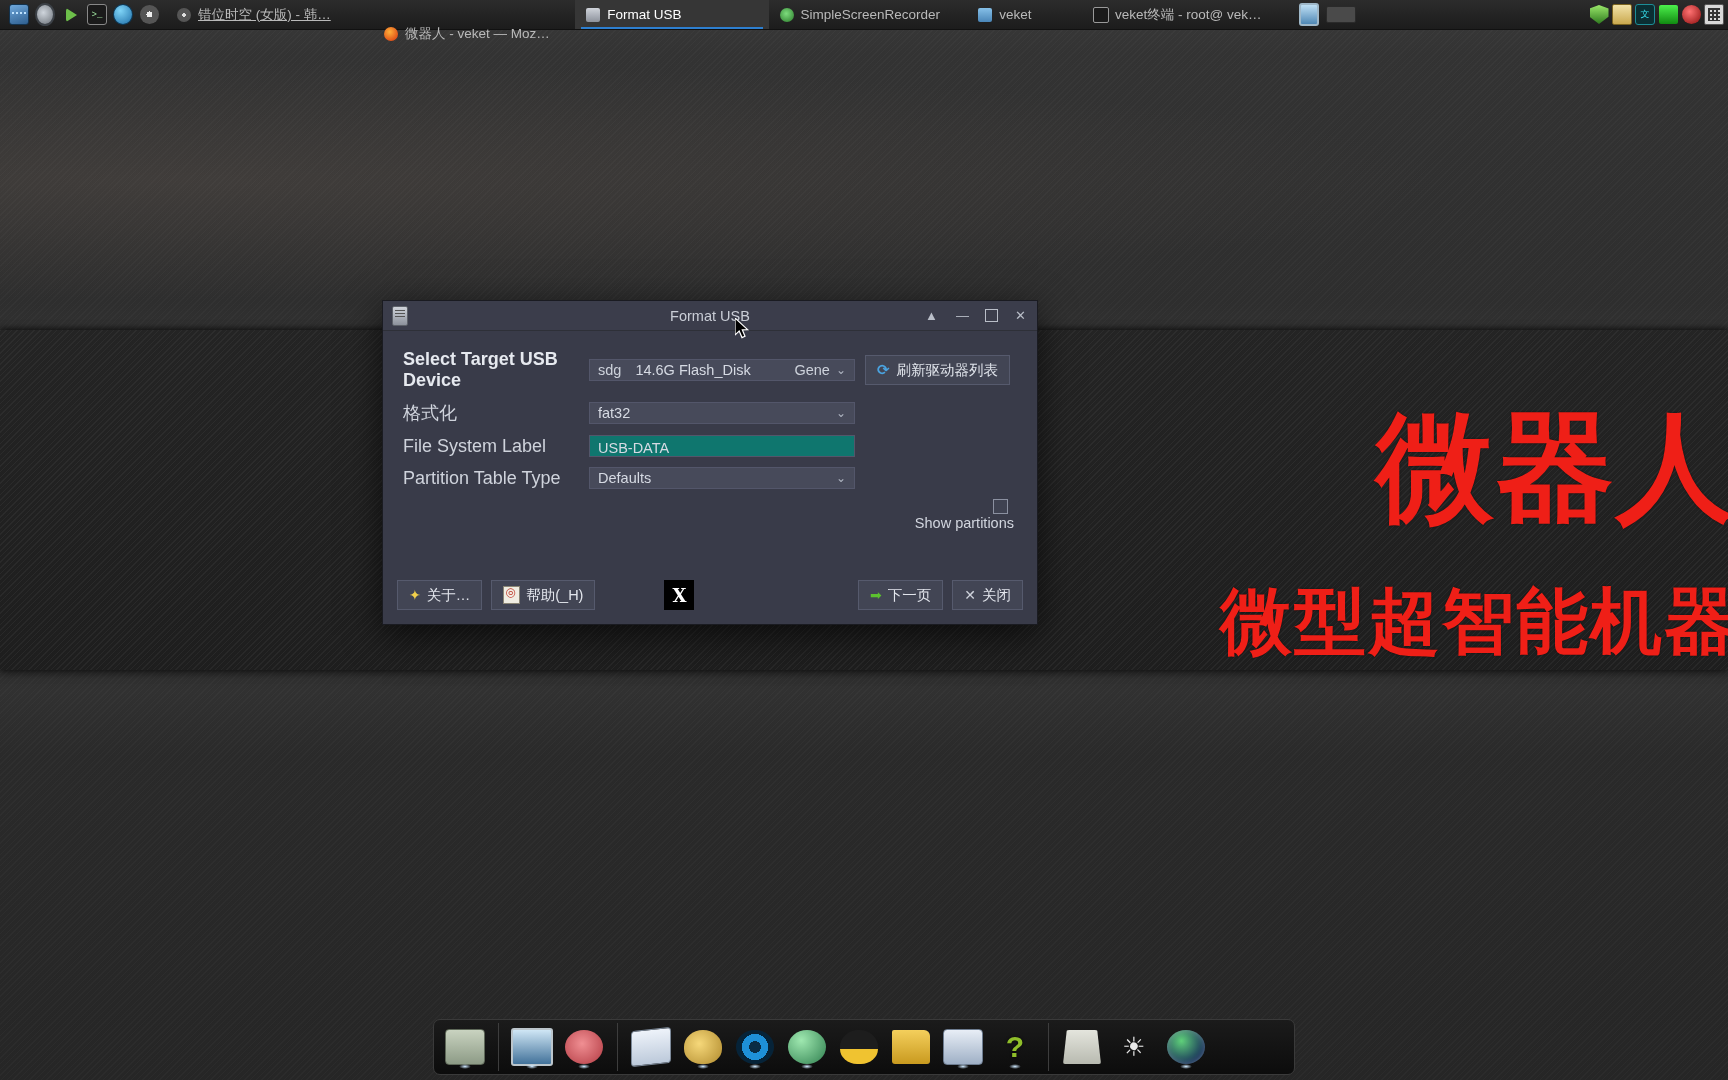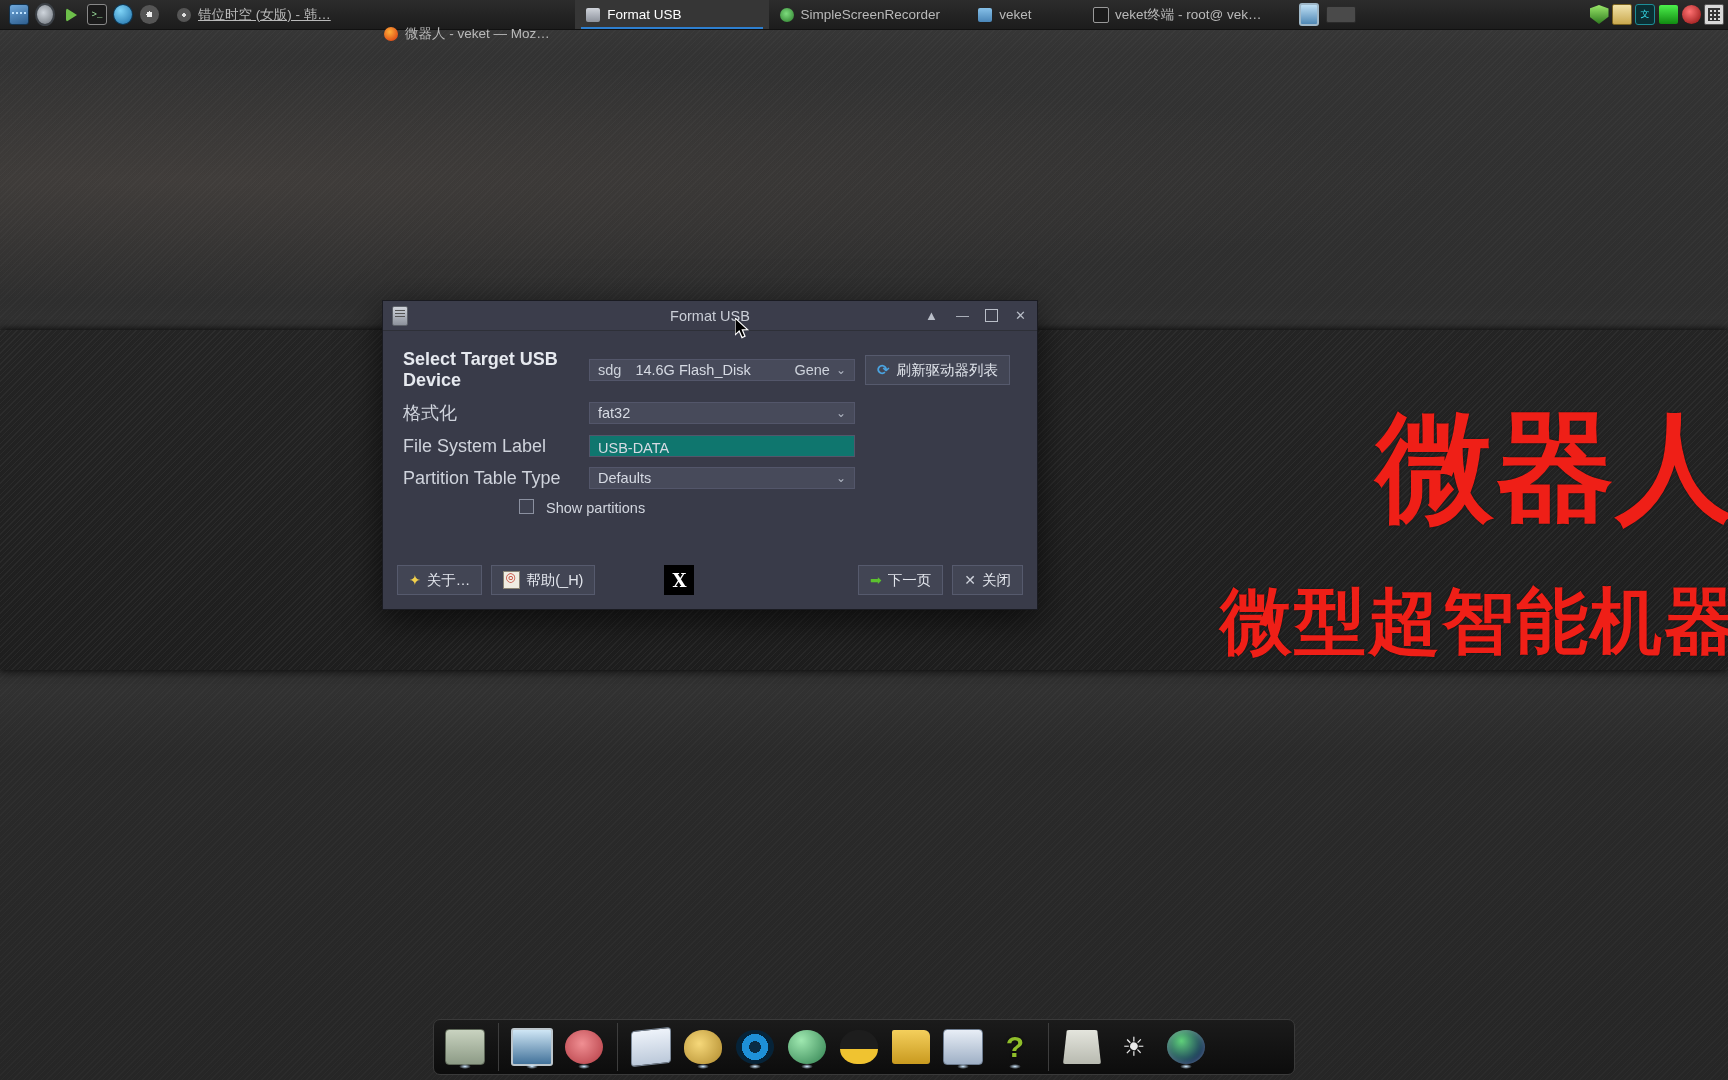--- a/index.html
+++ b/index.html
@@ -123,21 +123,21 @@
   .sel-dev .devmodel{margin-left:auto;color:#cdd2db;}
   .txt{width:266px;background:#0f766e;align-items:flex-end;}
 
   #refresh-btn{
     margin-left:10px;height:30px;background:#424554;border:1px solid #565a6d;
     display:flex;align-items:center;gap:7px;padding:0 11px;box-sizing:border-box;
     color:#dfe3ea;font-size:14.5px;
   }
   .refresh-glyph{color:#4aa3e0;font-size:15px;font-weight:700;}
 
-  .chk-row{display:flex;align-items:flex-start;margin-left:116px;margin-bottom:7px;}
+  .chk-row{display:flex;align-items:flex-end;margin-left:82px;margin-bottom:7px;flex-direction:column;}
   .chkbox{width:13px;height:13px;border:1px solid #8b90a0;background:#3f4251;margin-right:9px;}
   .chk-lab{color:#d2d6df;font-size:14.5px;padding:1px 3px;}
   .chk-lab.focus{outline:1px dotted #d6dae3;outline-offset:0;}
 
   #dlg-footer{
     display:flex;align-items:center;padding:14px 14px 14px 14px;margin-top:34px;
   }
   .btn{
     height:30px;background:#424554;border:1px solid #565a6d;display:flex;align-items:center;
     gap:6px;padding:0 11px;box-sizing:border-box;color:#e2e5ec;font-size:14.5px;margin-right:9px;

